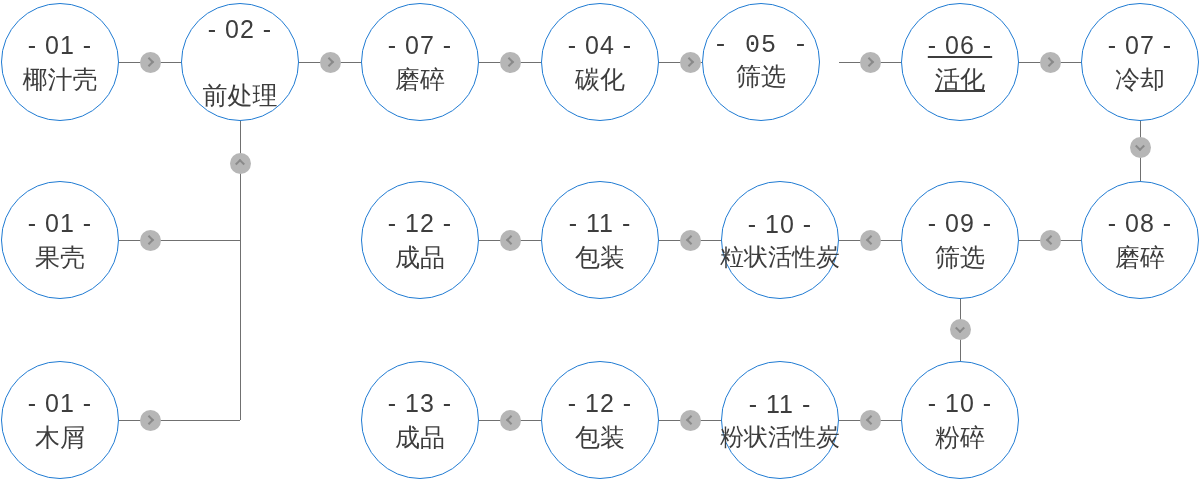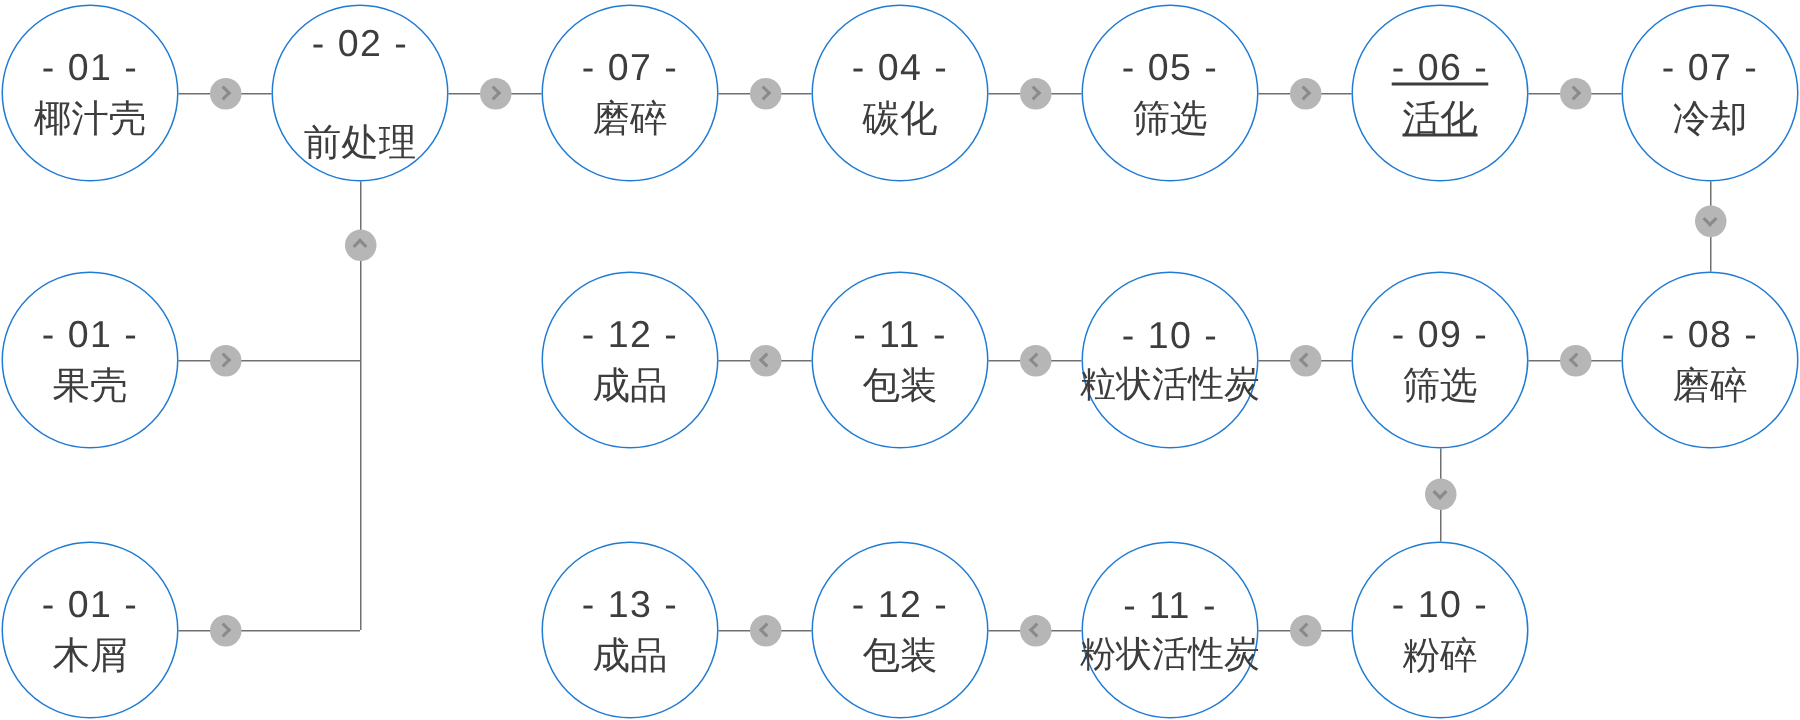--- a/index.html
+++ b/index.html
@@ -128,21 +128,21 @@
       <div class="label">前处理</div>
     </div>
     <div class="node" style="left: 361px; top: 3px;">
       <div class="step">- 07 -</div>
       <div class="label">磨碎</div>
     </div>
     <div class="node" style="left: 541px; top: 3px;">
       <div class="step">- 04 -</div>
       <div class="label">碳化</div>
     </div>
-    <div class="node" style="left: 721px; top: 3px;">
+    <div class="node" style="left: 702px; top: 3px; font-family: Liberation Mono, monospace;">
       <div class="step">- 05 -</div>
       <div class="label">筛选</div>
     </div>
     <div class="node" style="left: 901px; top: 3px; text-decoration: underline;">
       <div class="step">- 06 -</div>
       <div class="label">活化</div>
     </div>
     <div class="node" style="left: 1081px; top: 3px;">
       <div class="step">- 07 -</div>
       <div class="label">冷却</div>

